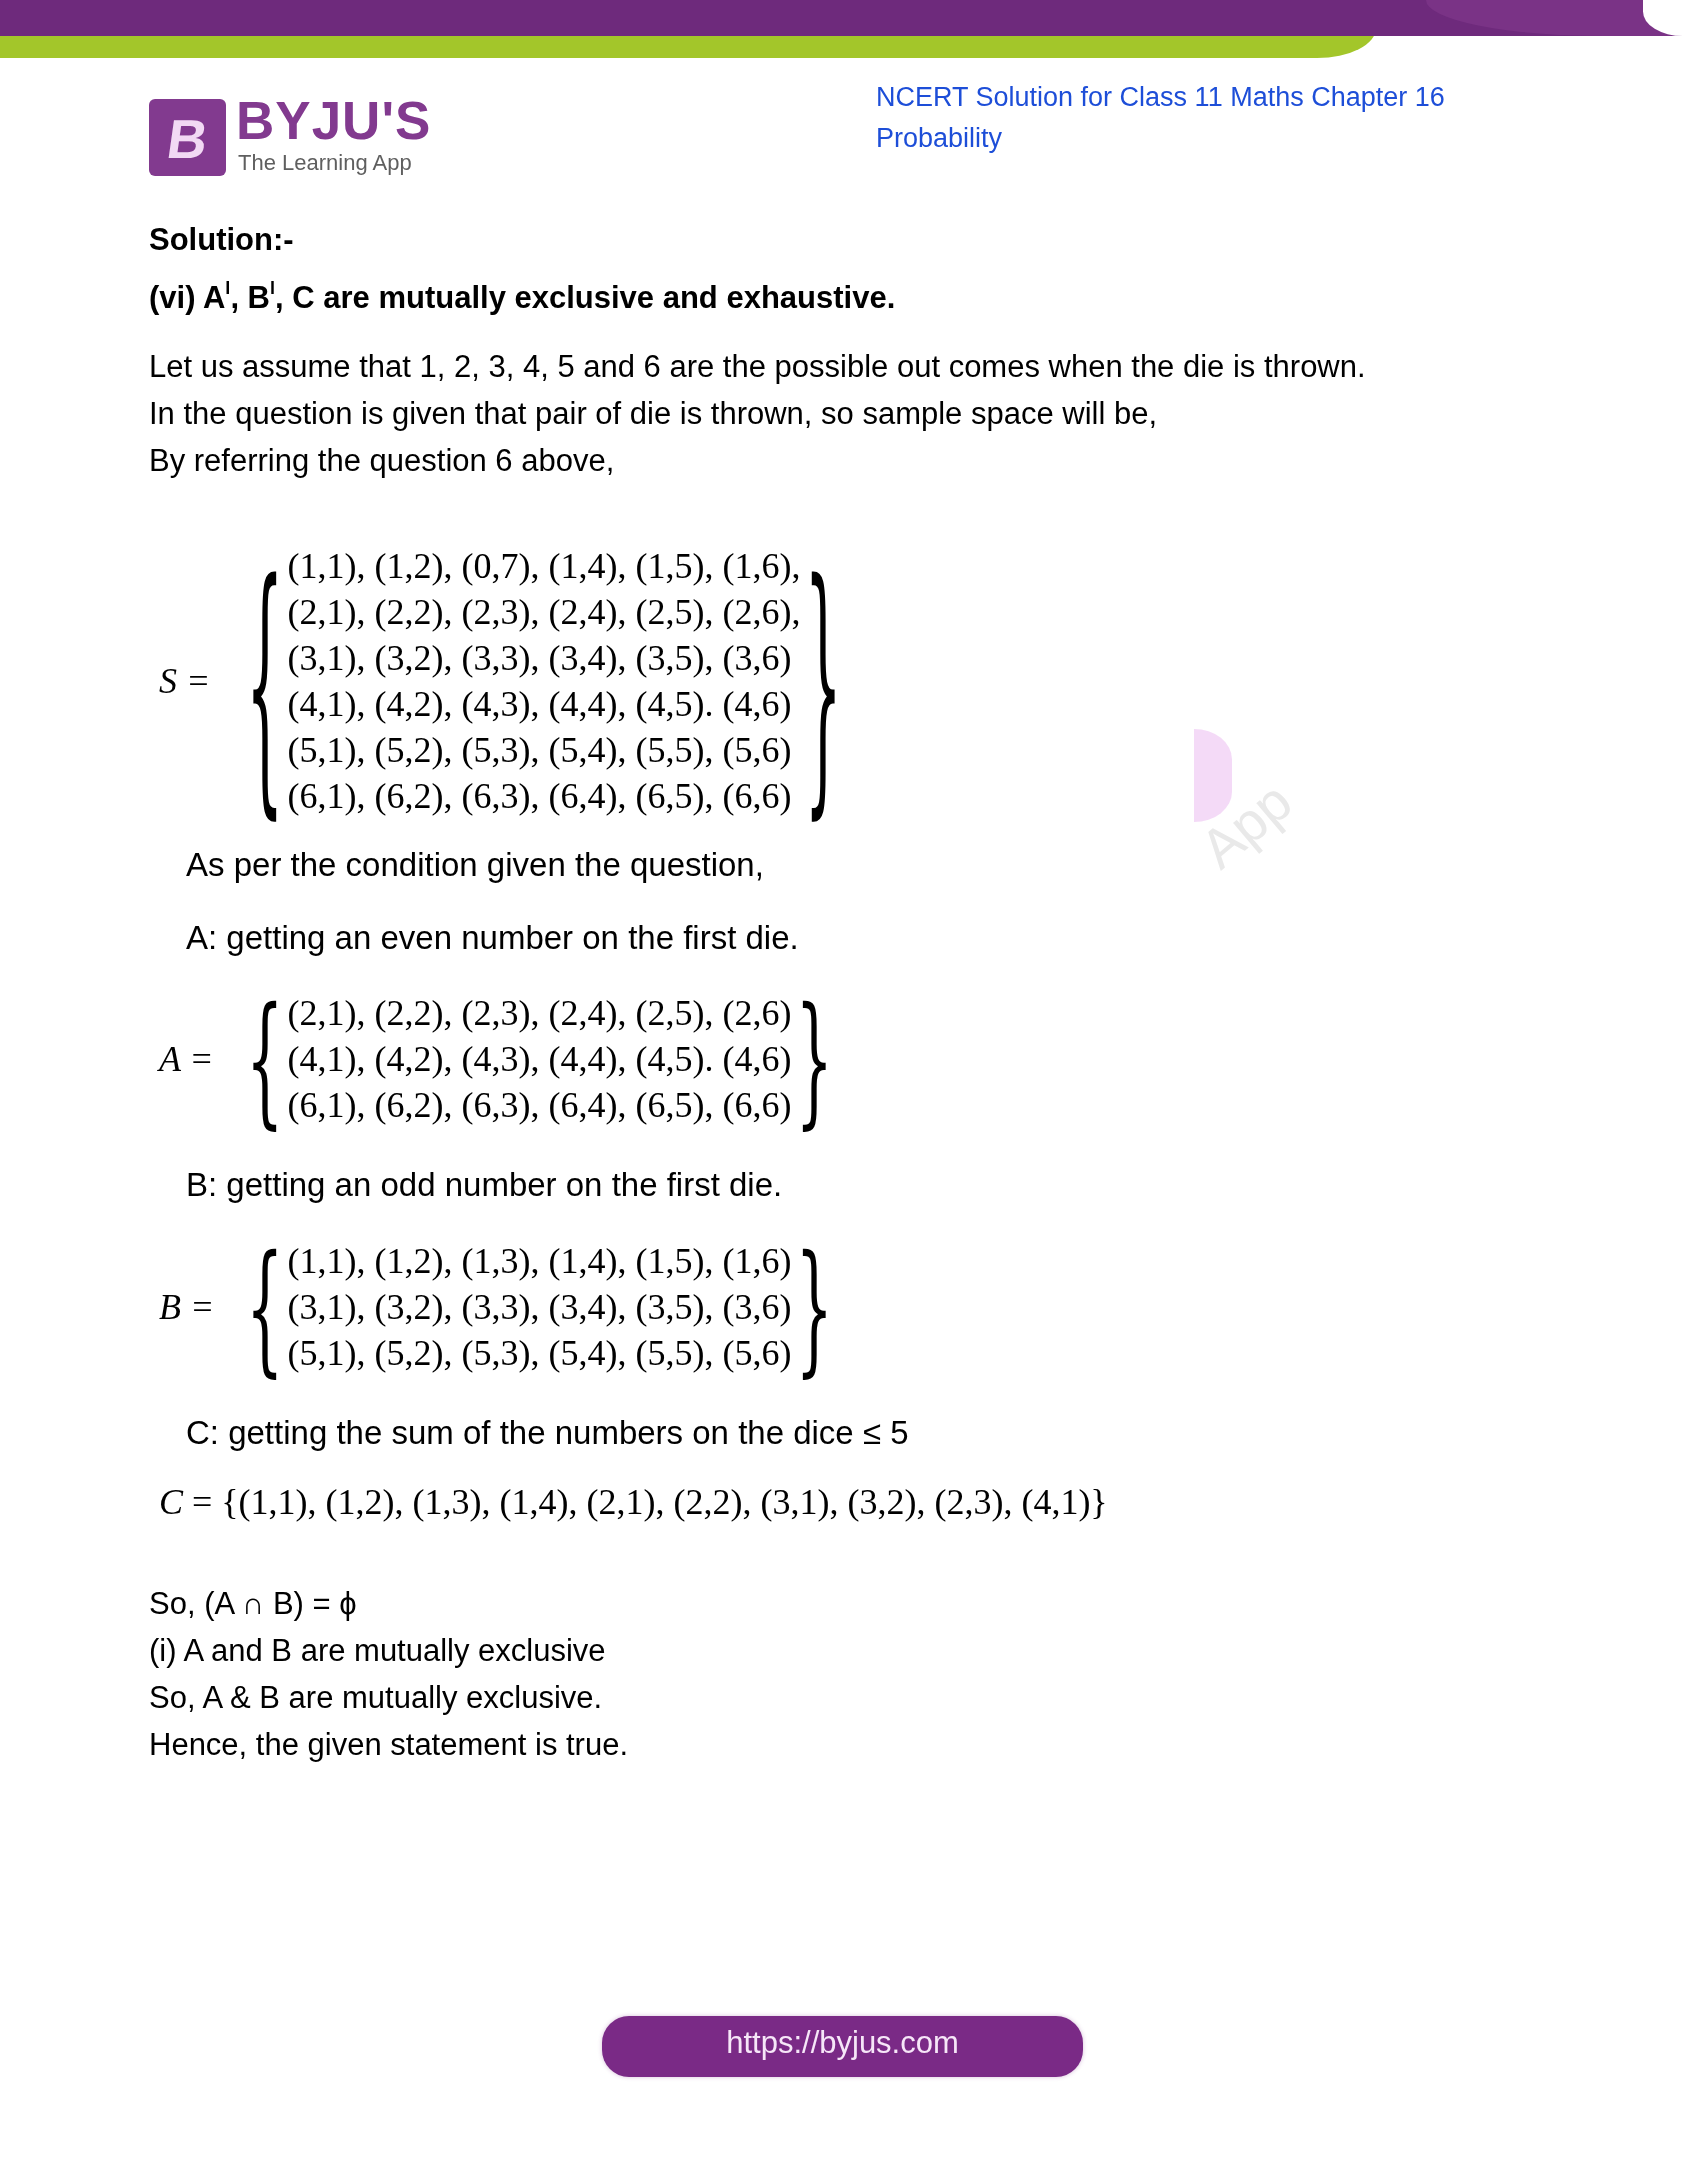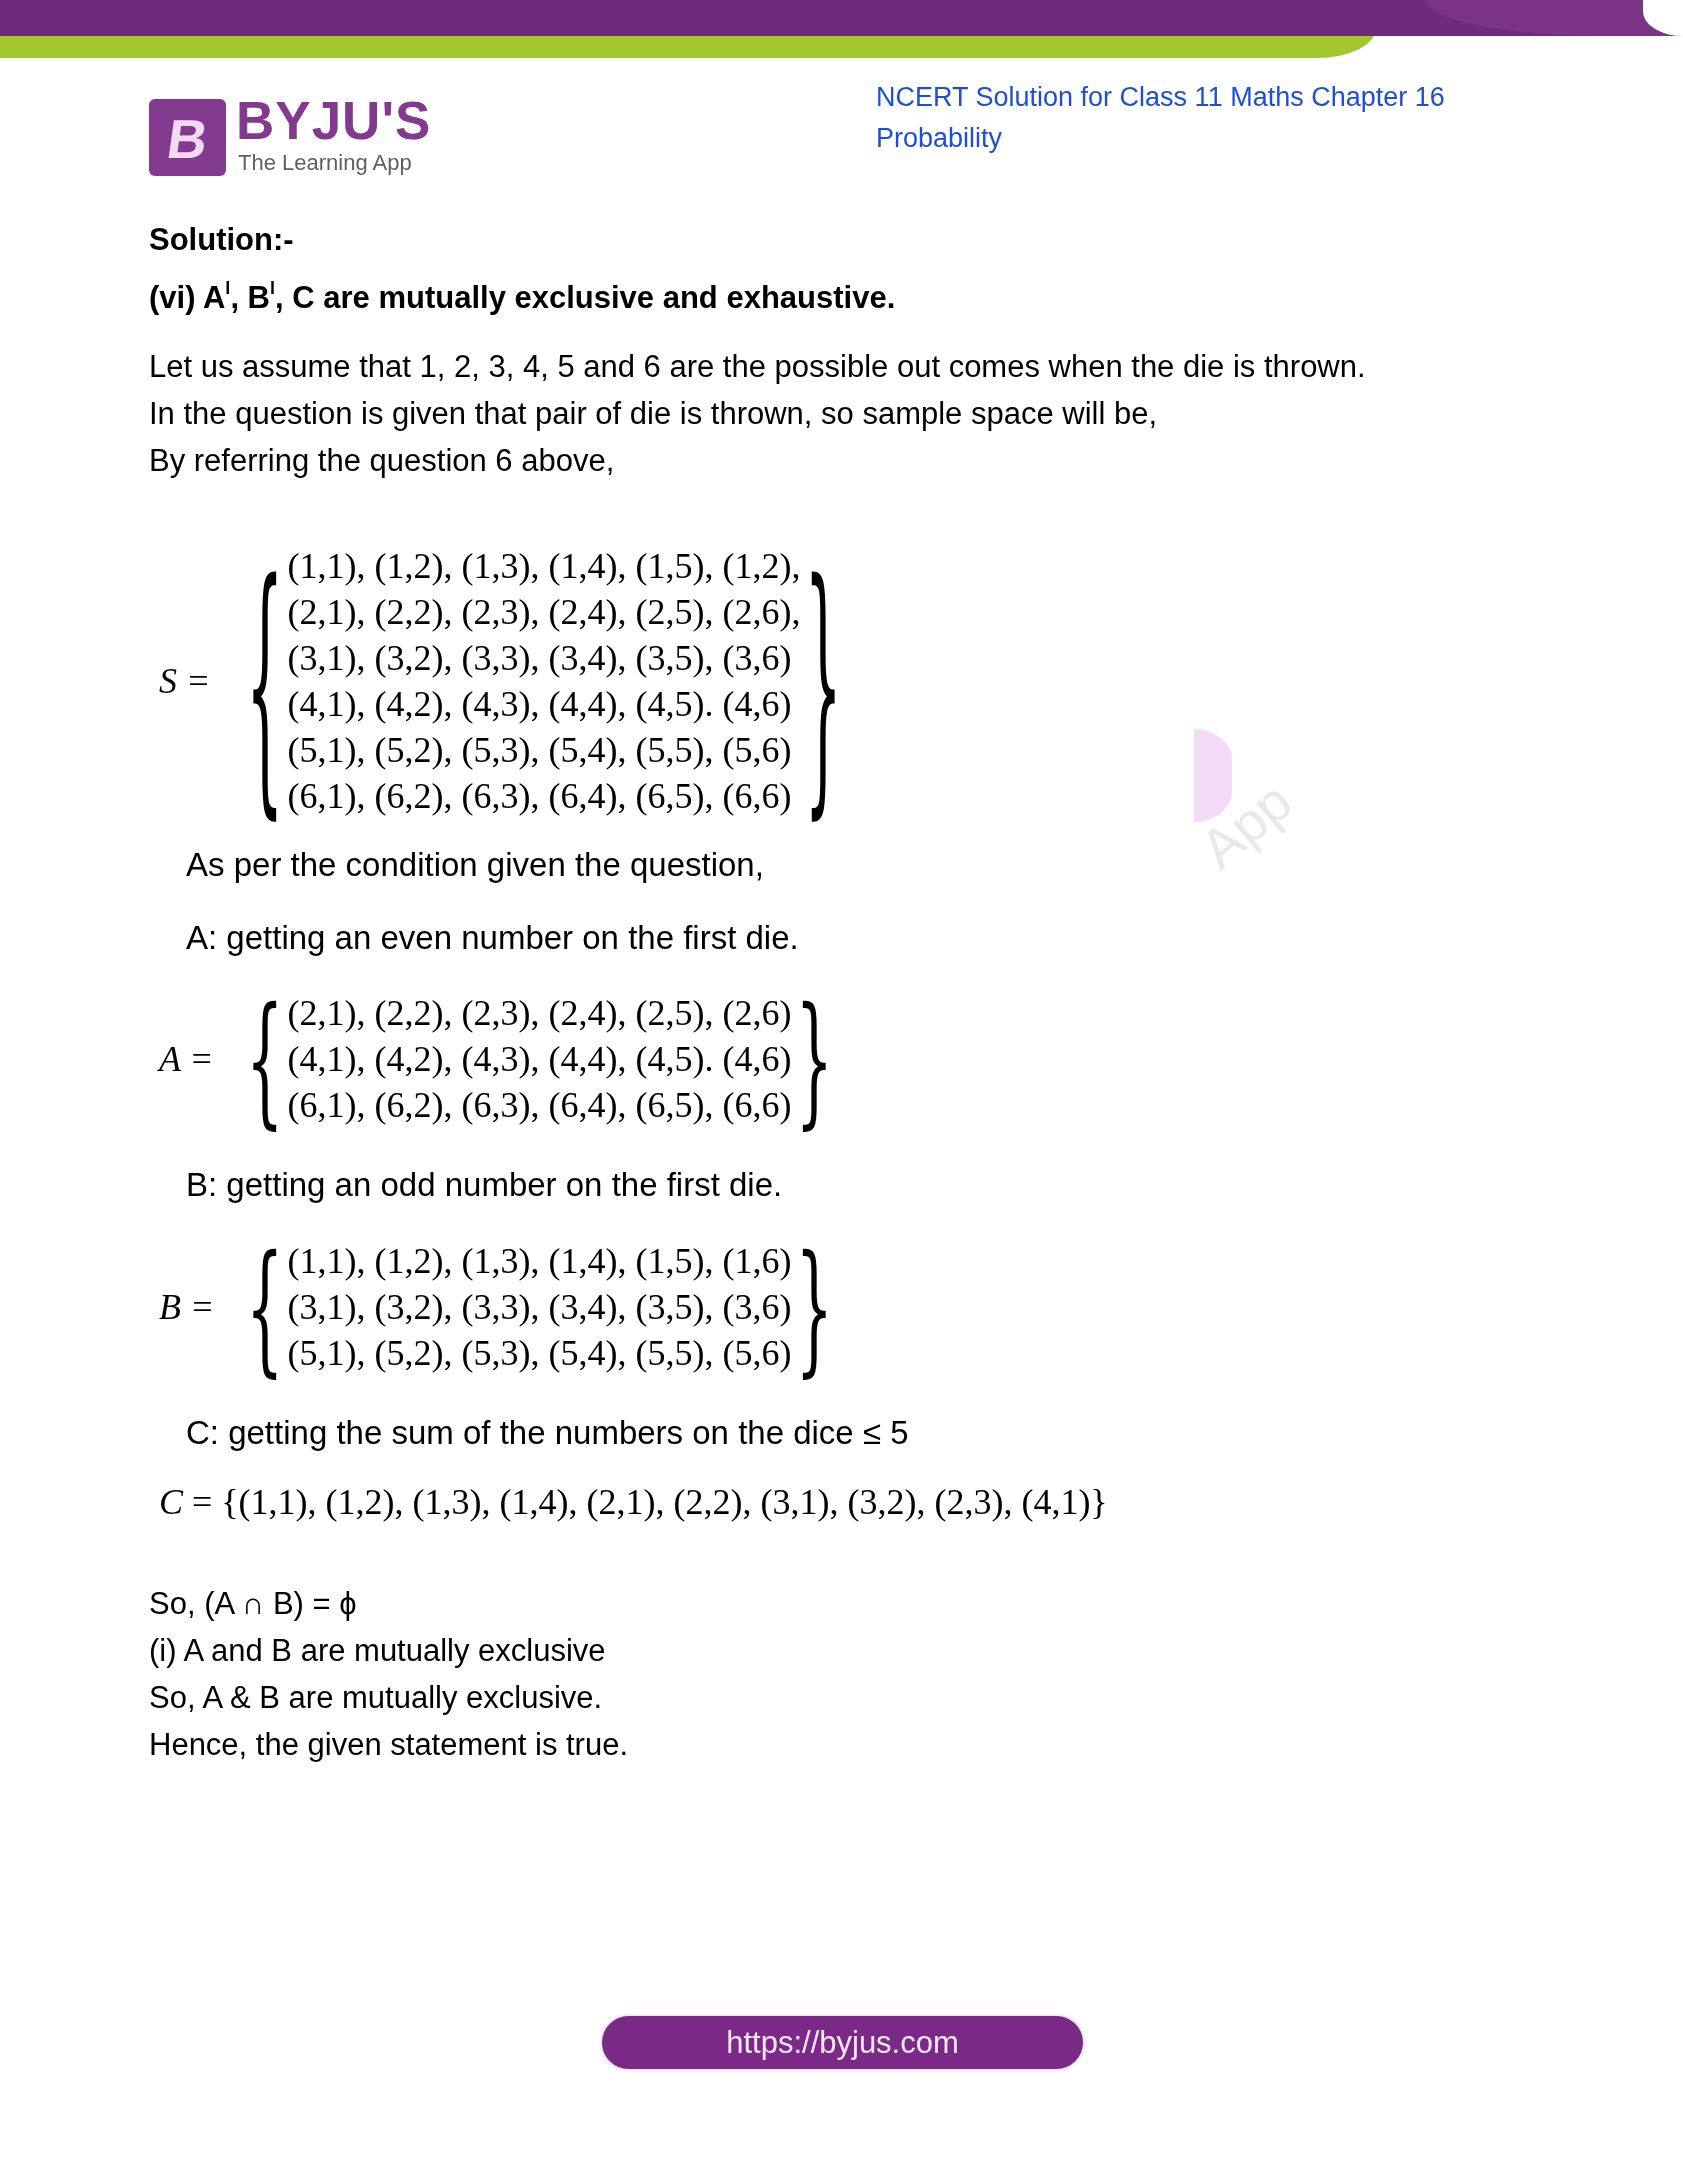--- a/index.html
+++ b/index.html
@@ -58,21 +58,21 @@
   .brace-wrap { display: flex; align-items: stretch; }
   .brace {
     display: flex; align-items: center; font-size: 59px; line-height: 1;
     transform-origin: center; font-family: "DejaVu Serif", serif; font-weight: 200;
   }
   .rows { display: flex; flex-direction: column; padding: 0 4px; }
   .row { white-space: pre; line-height: 46px; }
   .inline-set { position: absolute; left: 10px; font-family: "Liberation Serif", serif; font-size: 36px; top: 1481px; white-space: pre; }
   .inline-set .lbl { font-style: italic; }
   .footer-pill {
-    position: absolute; left: 602px; top: 2016px; width: 481px; height: 53px;
+    position: absolute; left: 602px; top: 2016px; width: 481px; height: 61px;
     background: #7a2a86; border-radius: 27px; color: #f6e6f8;
     font-size: 31px; line-height: 53px; text-align: center;
     box-shadow: 0 0 4px rgba(122,42,134,0.3);
   }
   .watermark-b {
     position: absolute; left: 1194px; top: 729px; width: 38px; height: 93px;
     background: #f3d6f6; border-radius: 0 59px 59px 0 / 0 47px 47px 0; opacity: 0.9;
   }
   .watermark-text {
     position: absolute; left: 1188px; top: 832px; font-size: 55px; color: #e9e9e9;
@@ -118,21 +118,21 @@
     <div>Let us assume that 1, 2, 3, 4, 5 and 6 are the possible out comes when the die is thrown.</div>
     <div>In the question is given that pair of die is thrown, so sample space will be,</div>
     <div>By referring the question 6 above,</div>
   </div>
 
   <div class="set" style="top:543px;">
     <div class="set-label">S =</div>
     <div class="brace-wrap">
       <div class="brace" style="transform:scaleY(4.6);">{</div>
       <div class="rows">
-        <div class="row">(1,1), (1,2), (1,3), (1,4), (1,5), (1,2),</div>
+        <div class="row">(1,1), (1,2), (0,7), (1,4), (1,5), (1,6),</div>
         <div class="row">(2,1), (2,2), (2,3), (2,4), (2,5), (2,6),</div>
         <div class="row">(3,1), (3,2), (3,3), (3,4), (3,5), (3,6)</div>
         <div class="row">(4,1), (4,2), (4,3), (4,4), (4,5). (4,6)</div>
         <div class="row">(5,1), (5,2), (5,3), (5,4), (5,5), (5,6)</div>
         <div class="row">(6,1), (6,2), (6,3), (6,4), (6,5), (6,6)</div>
       </div>
       <div class="brace" style="transform:scaleY(4.6);">}</div>
     </div>
   </div>
 

